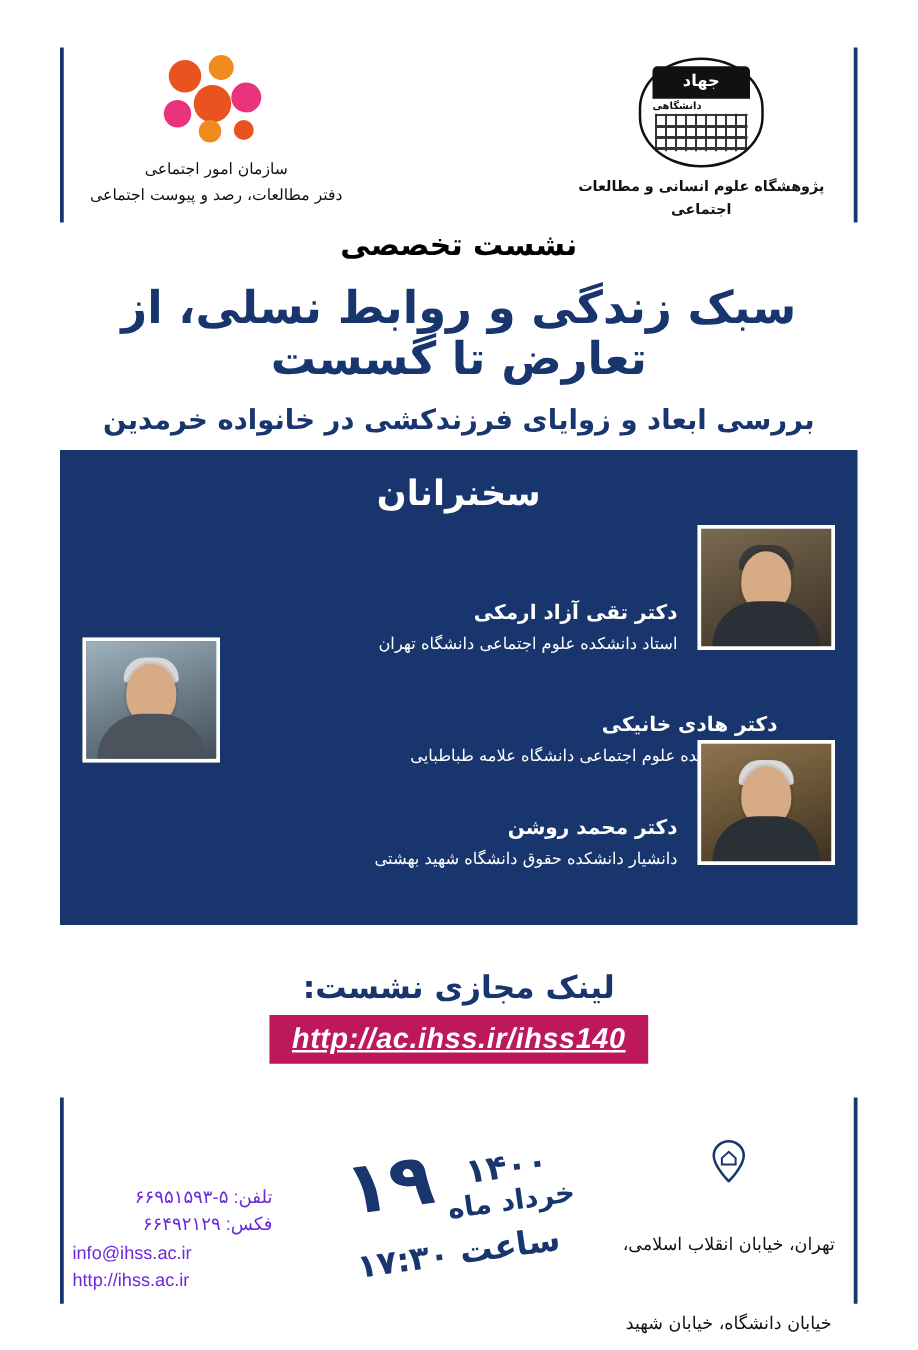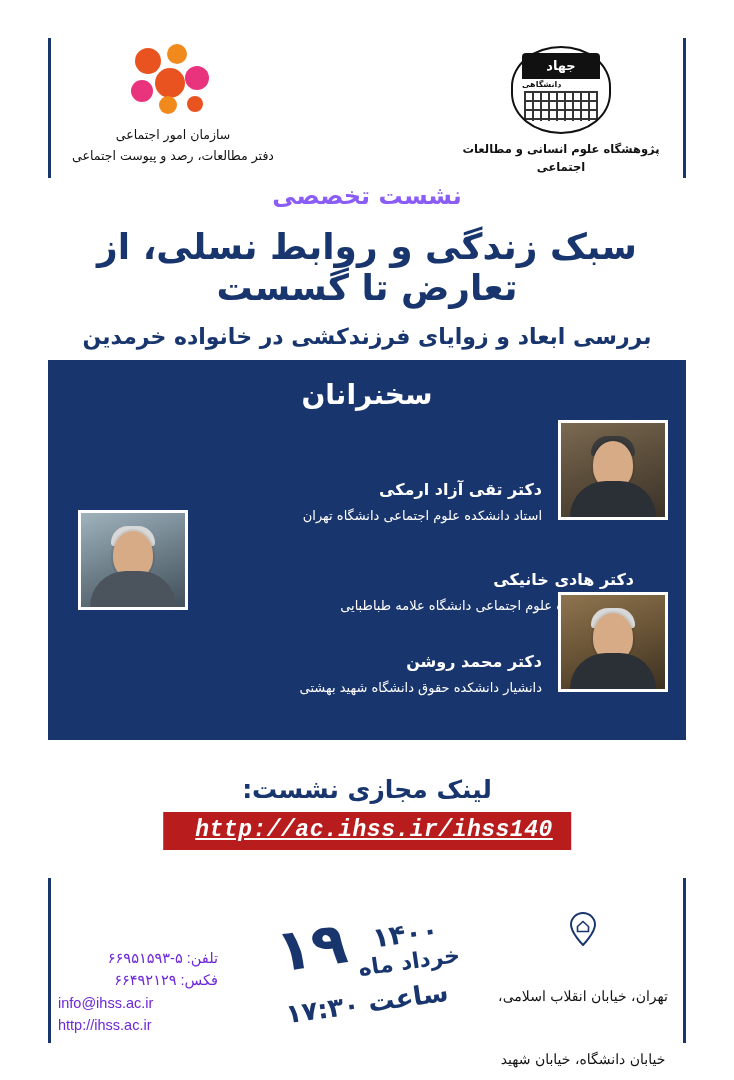--- a/index.html
+++ b/index.html
@@ -132,21 +132,21 @@
     position: absolute;
     top: 182px;
     left: 40px;
     right: 40px;
     text-align: center;
     color: #18356e;
   }
   .kicker {
     font-size: 24px;
     font-weight: bold;
-    color: #8b5cf6;
+    color: #000000;
     letter-spacing: -0.5px;
   }
   .main-title {
     margin-top: 16px;
     font-size: 36px;
     font-weight: bold;
     color: #18356e;
     letter-spacing: -1px;
   }
   .sub-title {
@@ -238,21 +238,21 @@
     line-height: 1.6;
     margin-top: 4px;
   }
 
   
   .sp1 { top: 60px; right: 18px; width: 600px; }
   .sp1 .photo { right: 0; top: 0; }
   .sp1 .speaker-text { right: 126px; top: 58px; width: 440px; }
 
   
-  .sp2 { top: 150px; left: 30px; width: 600px; }
+  .sp2 { top: 150px; left: 18px; width: 600px; }
   .sp2 .photo { left: 0; top: 0; }
   .sp2 .speaker-text { left: 126px; top: 58px; width: 430px; text-align: right; }
 
   
   .sp3 { top: 232px; right: 18px; width: 600px; }
   .sp3 .photo { right: 0; top: 0; }
   .sp3 .speaker-text { right: 126px; top: 58px; width: 440px; }
 
   
   .link-label {
@@ -262,28 +262,28 @@
     text-align: center;
     color: #18356e;
     font-size: 25px;
     font-weight: bold;
   }
   .link-bar {
     position: absolute;
     top: 812px;
     left: 50%;
     transform: translateX(-50%);
-    background: #b91c1c;
+    background: #be185d;
     color: #ffffff;
     font-size: 23px;
     font-weight: bold;
     font-style: italic;
-    padding: 5px 18px 7px 32px;
+    padding: 5px 18px 7px 18px;
     direction: ltr;
-    font-family: Liberation Mono, monospace;
+    font-family: Liberation Sans, sans-serif;
     letter-spacing: .5px;
   }
 
   
   .footer-rule-left, .footer-rule-right {
     position: absolute;
     width: 3px;
     background: #18356e;
     top: 878px;
     height: 165px;

